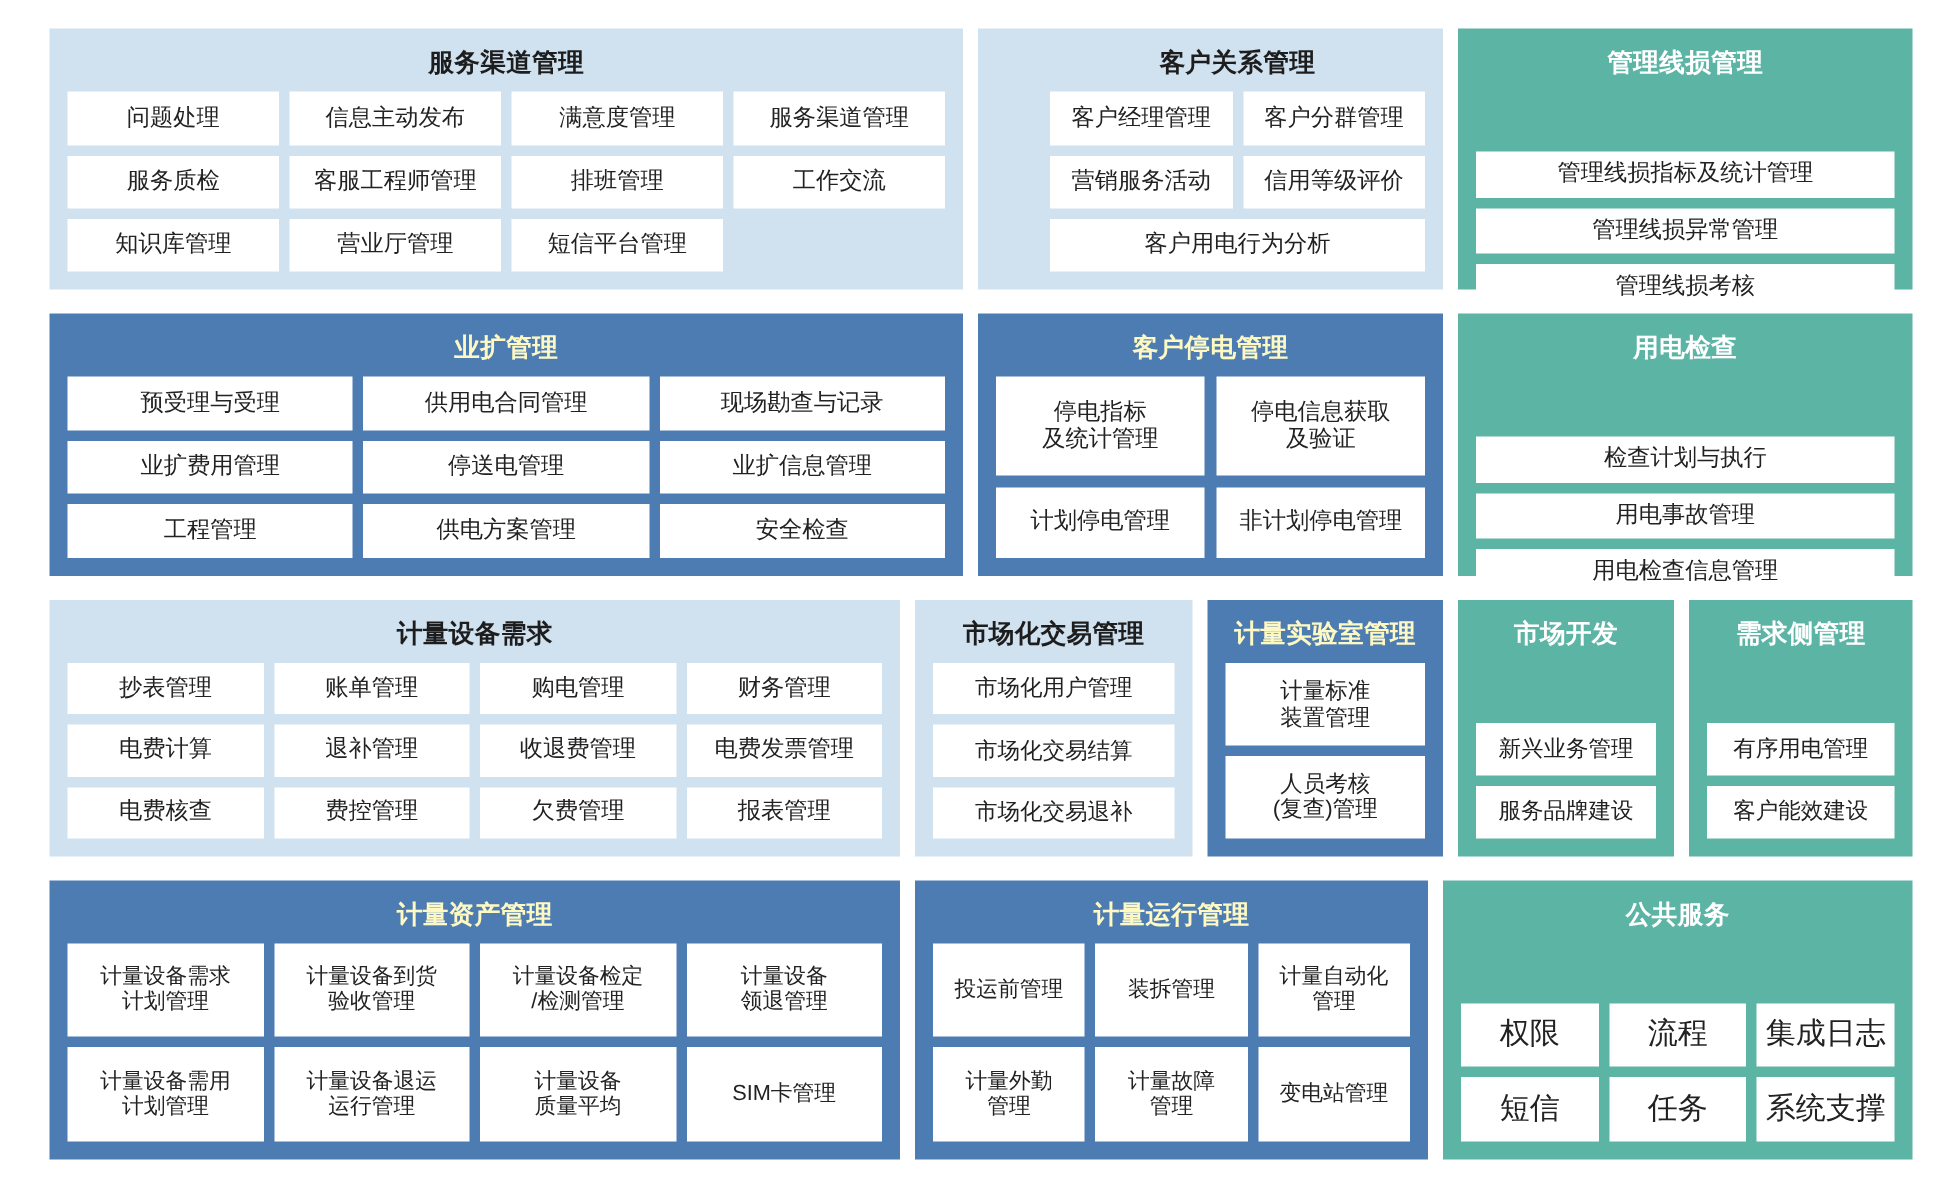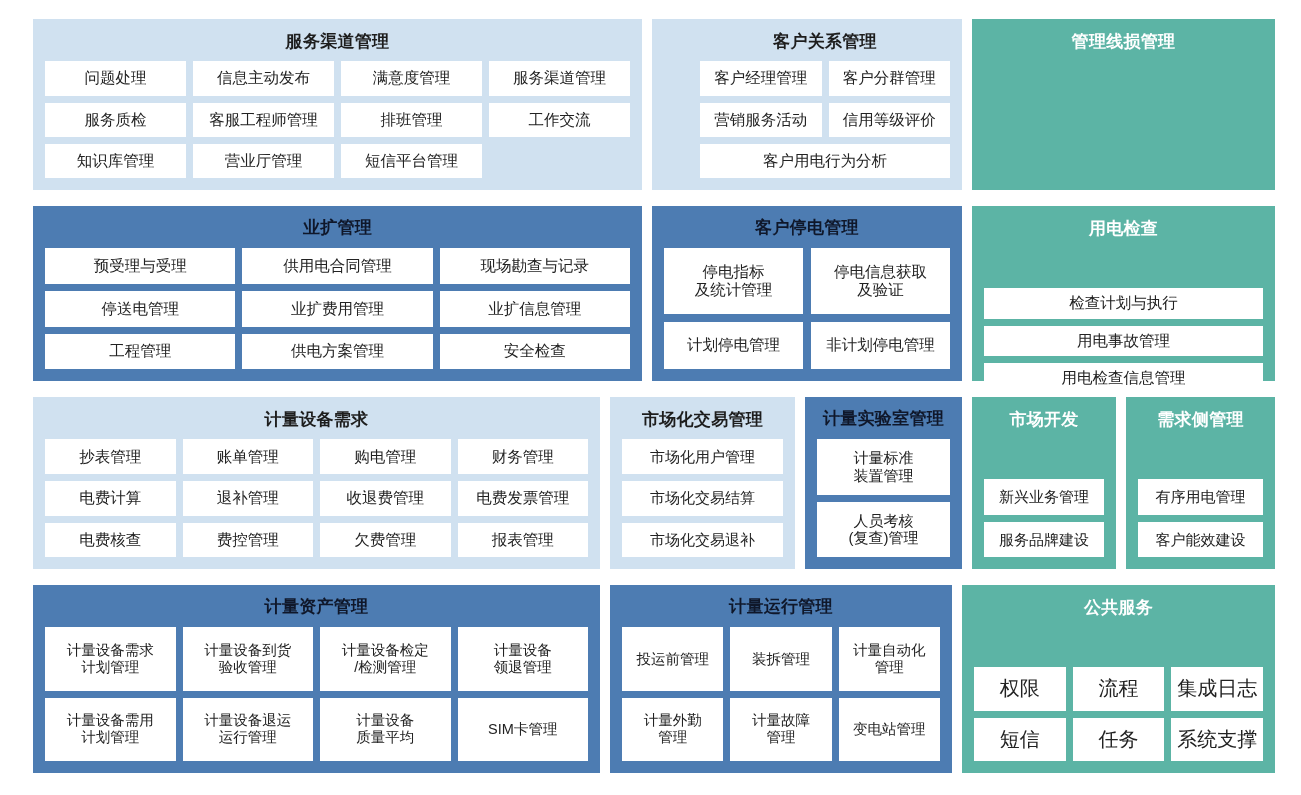--- a/index.html
+++ b/index.html
@@ -37,21 +37,21 @@
   .panel-title {
     text-align: center;
     font-weight: bold;
     font-size: 17px;
     line-height: 1.25;
     letter-spacing: .3px;
     padding: 3px 0 9px 0;
     white-space: nowrap;
   }
   .panel.lightblue > .panel-title { color: #1d1d1d; }
-  .panel.blue      > .panel-title { color: #0f172a; font-family: Liberation Mono, monospace; }
+  .panel.blue      > .panel-title { color: #fef9c3; }
   .panel.teal      > .panel-title { color: #ffffff; }
 
   .grid {
     display: grid;
     gap: 7px;
     flex: 1 1 auto;
     align-content: stretch;
   }
   .g2 { grid-template-columns: repeat(2, 1fr); }
   .g3 { grid-template-columns: repeat(3, 1fr); }
@@ -133,33 +133,38 @@
         <div class="cell">客户经理管理</div>
         <div class="cell">客户分群管理</div>
         <div class="cell">营销服务活动</div>
         <div class="cell">信用等级评价</div>
         <div class="cell span2">客户用电行为分析</div>
       </div>
     </div>
 
     <div class="panel teal p3">
       <div class="panel-title">管理线损管理</div>
+      <div class="grid g1">
+        <div class="cell">管理线损指标及统计管理</div>
+        <div class="cell">管理线损异常管理</div>
+        <div class="cell">管理线损考核</div>
+      </div>
     </div>
   </div>
 
   <div class="row r2">
 
     <div class="panel blue p1">
       <div class="panel-title">业扩管理</div>
       <div class="grid g3">
         <div class="cell">预受理与受理</div>
         <div class="cell">供用电合同管理</div>
         <div class="cell">现场勘查与记录</div>
+        <div class="cell">业扩费用管理</div>
         <div class="cell">停送电管理</div>
-        <div class="cell">业扩费用管理</div>
         <div class="cell">业扩信息管理</div>
         <div class="cell">工程管理</div>
         <div class="cell">供电方案管理</div>
         <div class="cell">安全检查</div>
       </div>
     </div>
 
     <div class="panel blue p2">
       <div class="panel-title">客户停电管理</div>
       <div class="grid g2">

